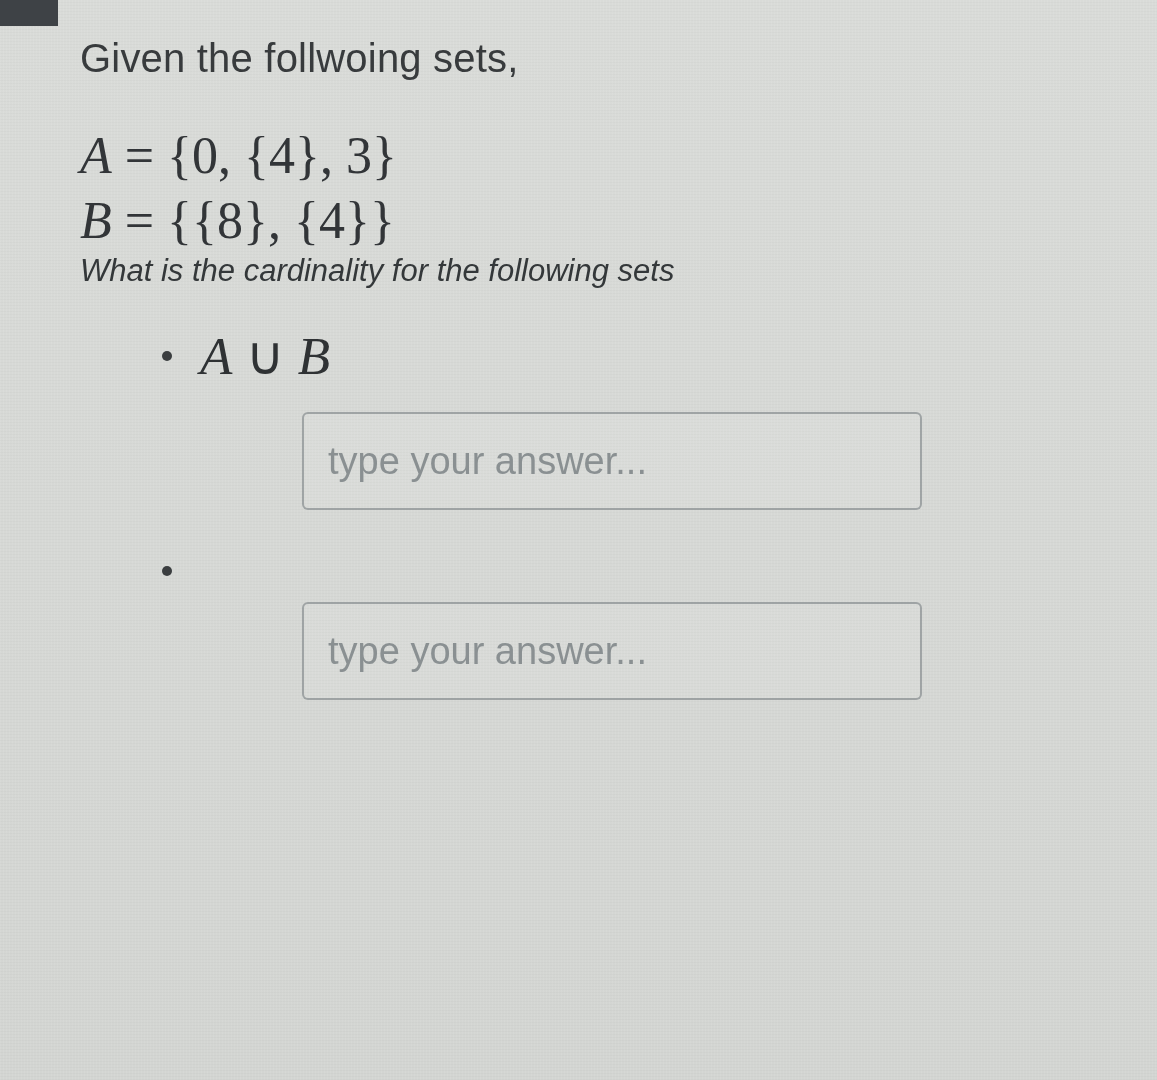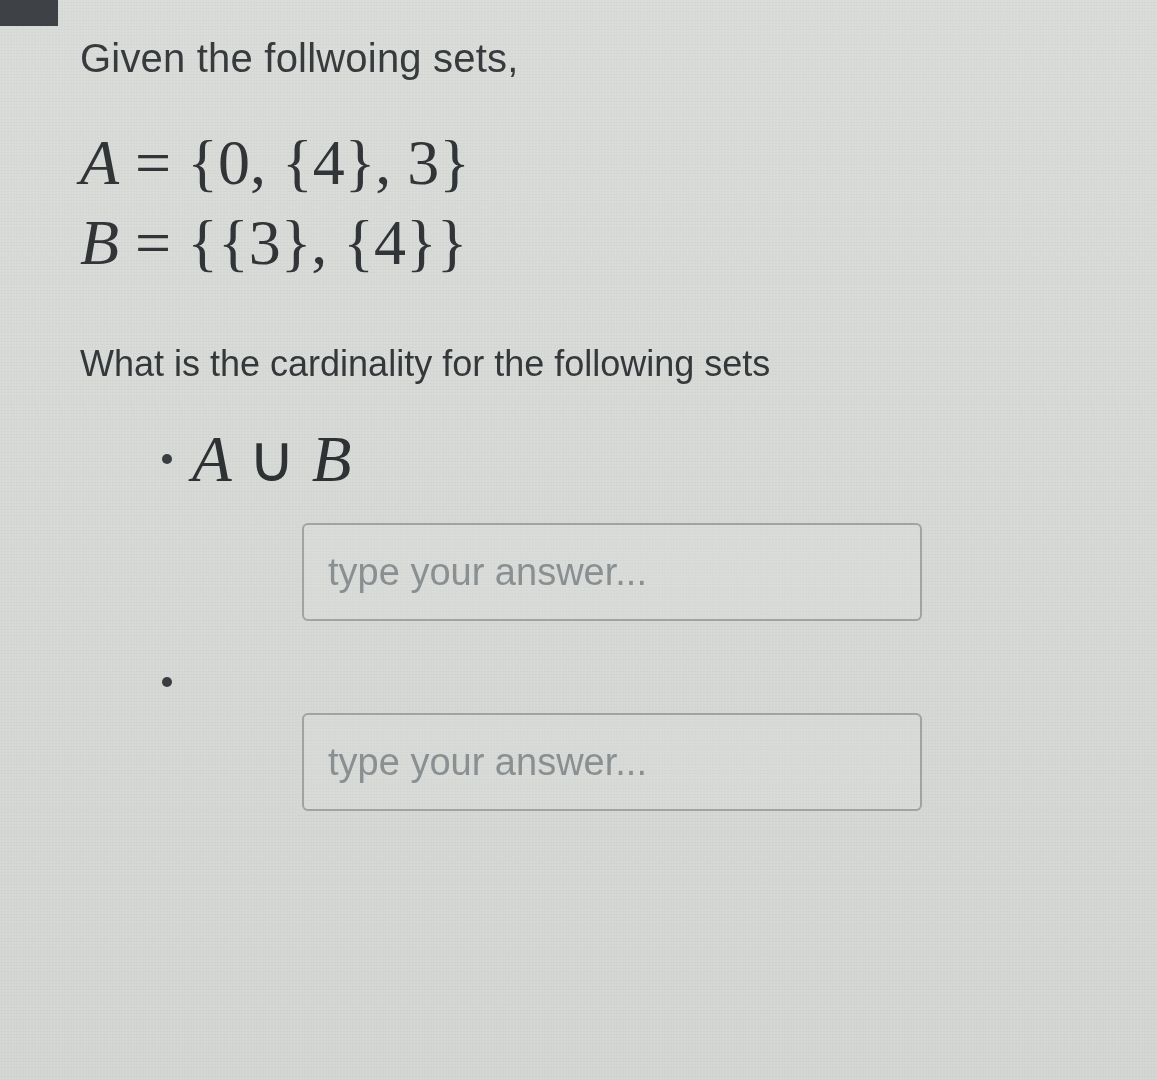--- a/index.html
+++ b/index.html
@@ -34,42 +34,42 @@
   .prompt-line {
     font-size: 40px;
     letter-spacing: 0.2px;
     color: #383b3d;
     margin-top: 6px;
   }
   .math-block {
     margin-top: 42px;
     font-family: "Georgia", "Times New Roman", serif;
     font-style: italic;
-    font-size: 64px;
+    font-size: 52px;
     line-height: 1.25;
     color: #323538;
   }
   .math-block .row { white-space: nowrap; }
   .math-block .upright { font-style: normal; }
   .subprompt {
-    margin-top: 60px;
-    font-size: 36px;
+    font-size: 31px;
     color: #34383a;
+    font-style: italic;
   }
   .bullets {
     margin-top: 36px;
     padding-left: 82px;
   }
   .bullet-item {
     display: flex;
     align-items: center;
-    gap: 20px;
+    gap: 28px;
     font-family: "Georgia", "Times New Roman", serif;
     font-style: italic;
-    font-size: 65px;
+    font-size: 53px;
     color: #2f3234;
     margin-bottom: 22px;
   }
   .bullet-dot {
     width: 10px;
     height: 10px;
     border-radius: 50%;
     background: #3a3d3f;
     font-style: normal;
   }
@@ -101,21 +101,21 @@
 <div class="page">
   <div class="tab-fragment"></div>
 
   <div class="prompt-line">Given the follwoing sets,</div>
 
   <div class="math-block">
     <div class="row">
       <span>A</span><span class="upright"> = {</span><span class="upright">0, {4}, 3</span><span class="upright">}</span>
     </div>
     <div class="row">
-      <span>B</span><span class="upright"> = {</span><span class="upright">{3}, {4}</span><span class="upright">}</span>
+      <span>B</span><span class="upright"> = {</span><span class="upright">{8}, {4}</span><span class="upright">}</span>
     </div>
   </div>
 
   <div class="subprompt">What is the cardinality for the following sets</div>
 
   <div class="bullets">
 
     <div class="bullet-item">
       <span class="bullet-dot"></span>
       <span>

